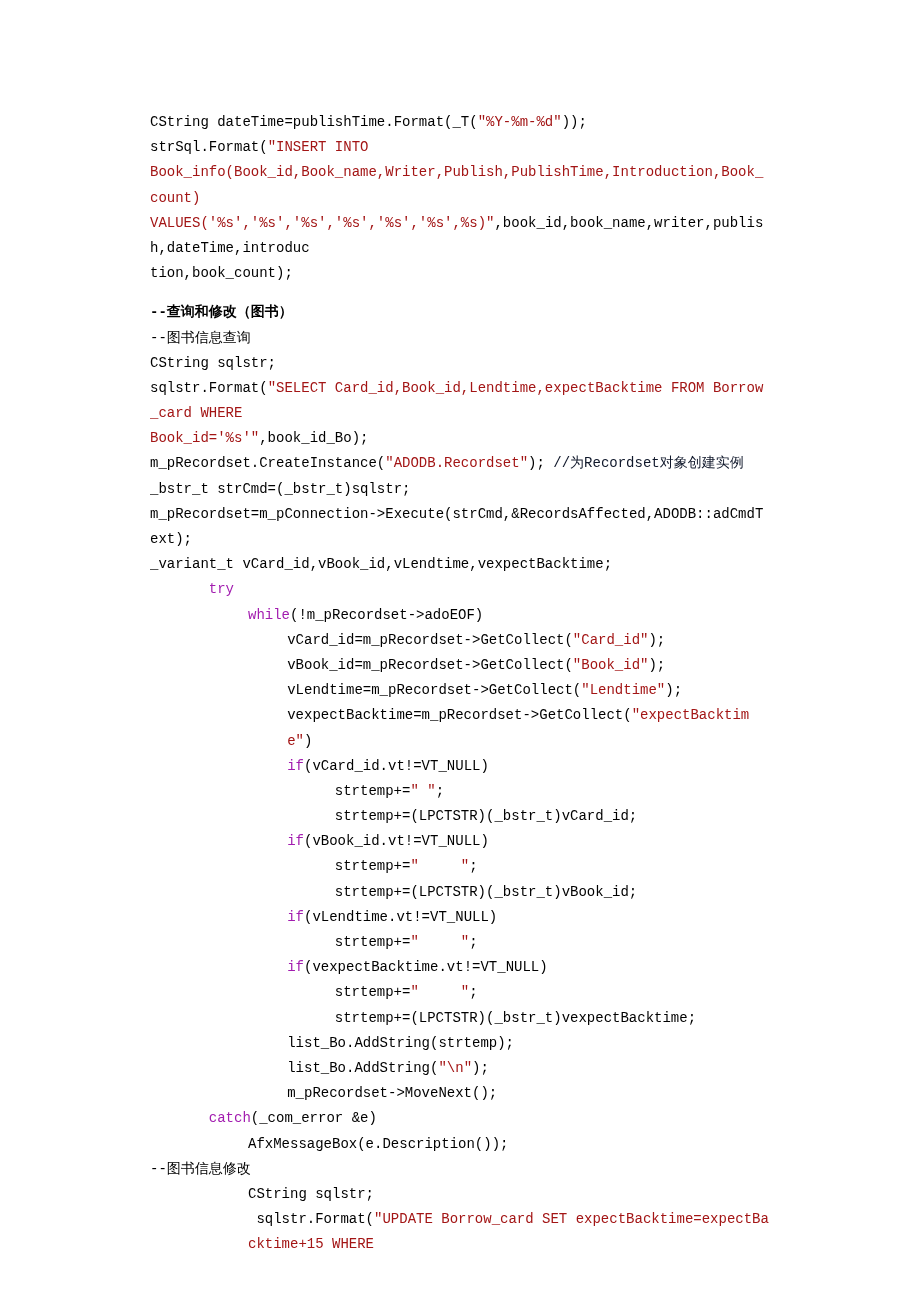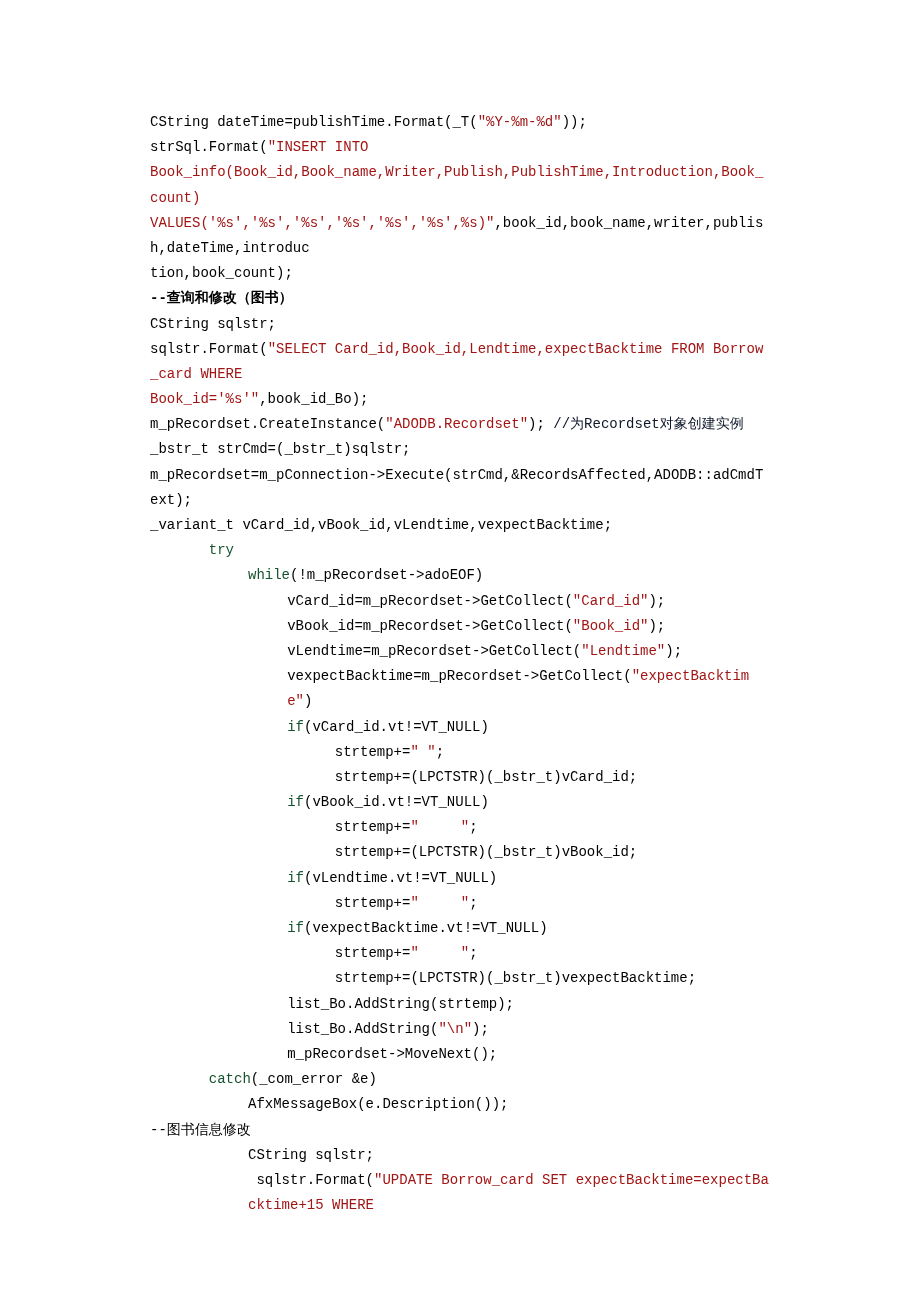--- a/index.html
+++ b/index.html
@@ -14,22 +14,22 @@
   .page {
     width: 920px;
     min-height: 1302px;
     padding: 110px 150px 40px 150px;
     box-sizing: border-box;
     position: relative;
   }
   .line { white-space: pre-wrap; word-break: break-all; }
   .red { color: #a31515; }
   .green { color: #0f172a; }
-  .blue { color: #14532d; }
-  .bold { font-weight: bold; }
+  .blue { color: #a21caf; }
+  .bold { font-weight: bold; margin-top: 14px; }
   .indent1 { padding-left: 4.2em; }
   .indent2 { padding-left: 7em; font-family: Liberation Mono, monospace; }
   .indent3 { padding-left: 9.8em; }
   .indent4 { padding-left: 12.6em; }
 </style>
 </head>
 <body>
 
 <div class="page">
 
@@ -38,20 +38,21 @@
   <div class="line"><span>strSql.Format(</span><span class="red">"INSERT INTO</span></div>
 
   <div class="line red">Book_info(Book_id,Book_name,Writer,Publish,PublishTime,Introduction,Book_count)</div>
 
   <div class="line"><span class="red">VALUES('%s','%s','%s','%s','%s','%s',%s)"</span><span>,book_id,book_name,writer,publish,dateTime,introduc</span></div>
 
   <div class="line">tion,book_count);</div>
 
   <div class="line bold">--查询和修改（图书）</div>
 
+  <div class="line">--图书信息查询</div>
 
   <div class="line">CString sqlstr;</div>
 
   <div class="line"><span>sqlstr.Format(</span><span class="red">"SELECT Card_id,Book_id,Lendtime,expectBacktime FROM Borrow_card WHERE</span></div>
 
   <div class="line"><span class="red">Book_id='%s'"</span><span>,book_id_Bo);</span></div>
 
   <div class="line"><span>m_pRecordset.CreateInstance(</span><span class="red">"ADODB.Recordset"</span><span>); </span><span class="green">//为Recordset对象创建实例</span></div>
 
   <div class="line">_bstr_t strCmd=(_bstr_t)sqlstr;</div>

